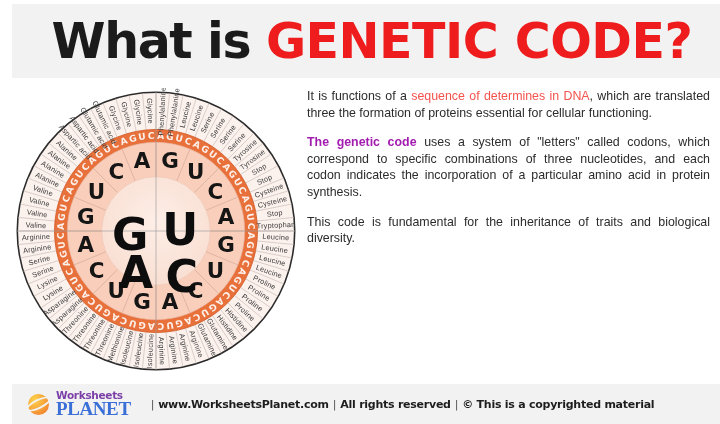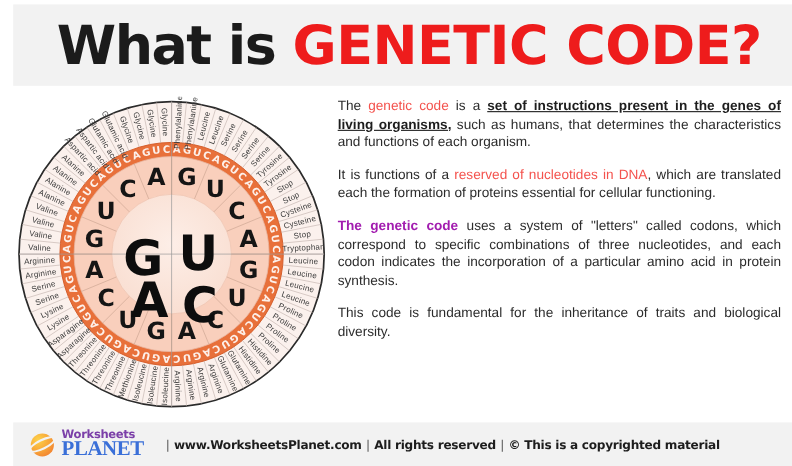--- a/index.html
+++ b/index.html
@@ -420,22 +420,21 @@
         </g>
 
       <text class="core-letter" x="82" y="113" text-anchor="middle">G</text>
       <text class="core-letter" x="117" y="110" text-anchor="middle">U</text>
       <text class="core-letter" x="86" y="140" text-anchor="middle">A</text>
       <text class="core-letter" x="118" y="143" text-anchor="middle">C</text>
     </svg>
   </div>
 
   <div id="article">
-    <p><span>The </span><span class="hl">genetic code</span><span> is a </span><span class="uline">set of instructions present in the genes of living organisms,</span><span> such as humans, that determines the characteristics and functions of each organism.</span></p>
-    <p><span>It is functions of a </span><span class="hl">reserved of nucleotides in DNA</span><span>, which are translated each the formation of proteins essential for cellular functioning.</span></p>
+    <p><span>It is functions of a </span><span class="hl">sequence of determines in DNA</span><span>, which are translated three the formation of proteins essential for cellular functioning.</span></p>
     <p><span class="hl-b">The genetic code</span><span> uses a system of "letters" called codons, which correspond to specific combinations of three nucleotides, and each codon indicates the incorporation of a particular amino acid in protein synthesis.</span></p>
     <p><span>This code is fundamental for the inheritance of traits and biological diversity.</span></p>
   </div>
 
   <div id="footer">
     <div id="logo">
       <div id="logo-mark">
         <div class="planet"></div>
         <div class="ring"></div>
       </div>

